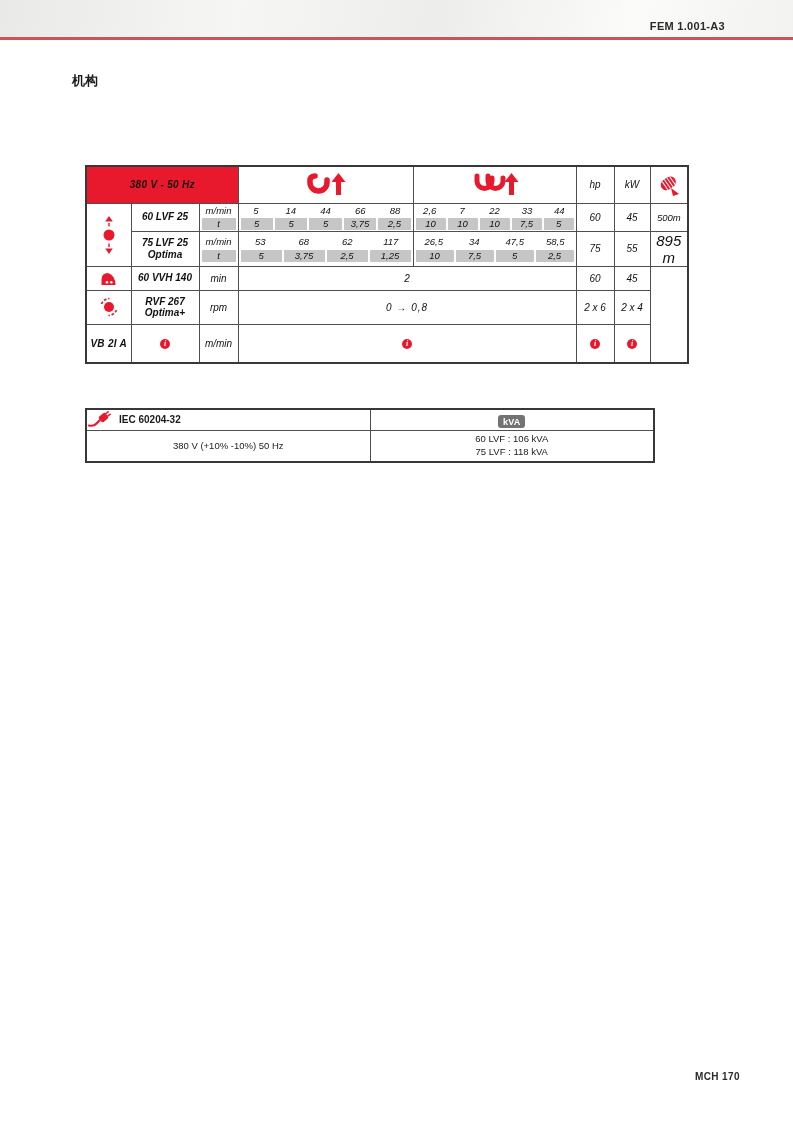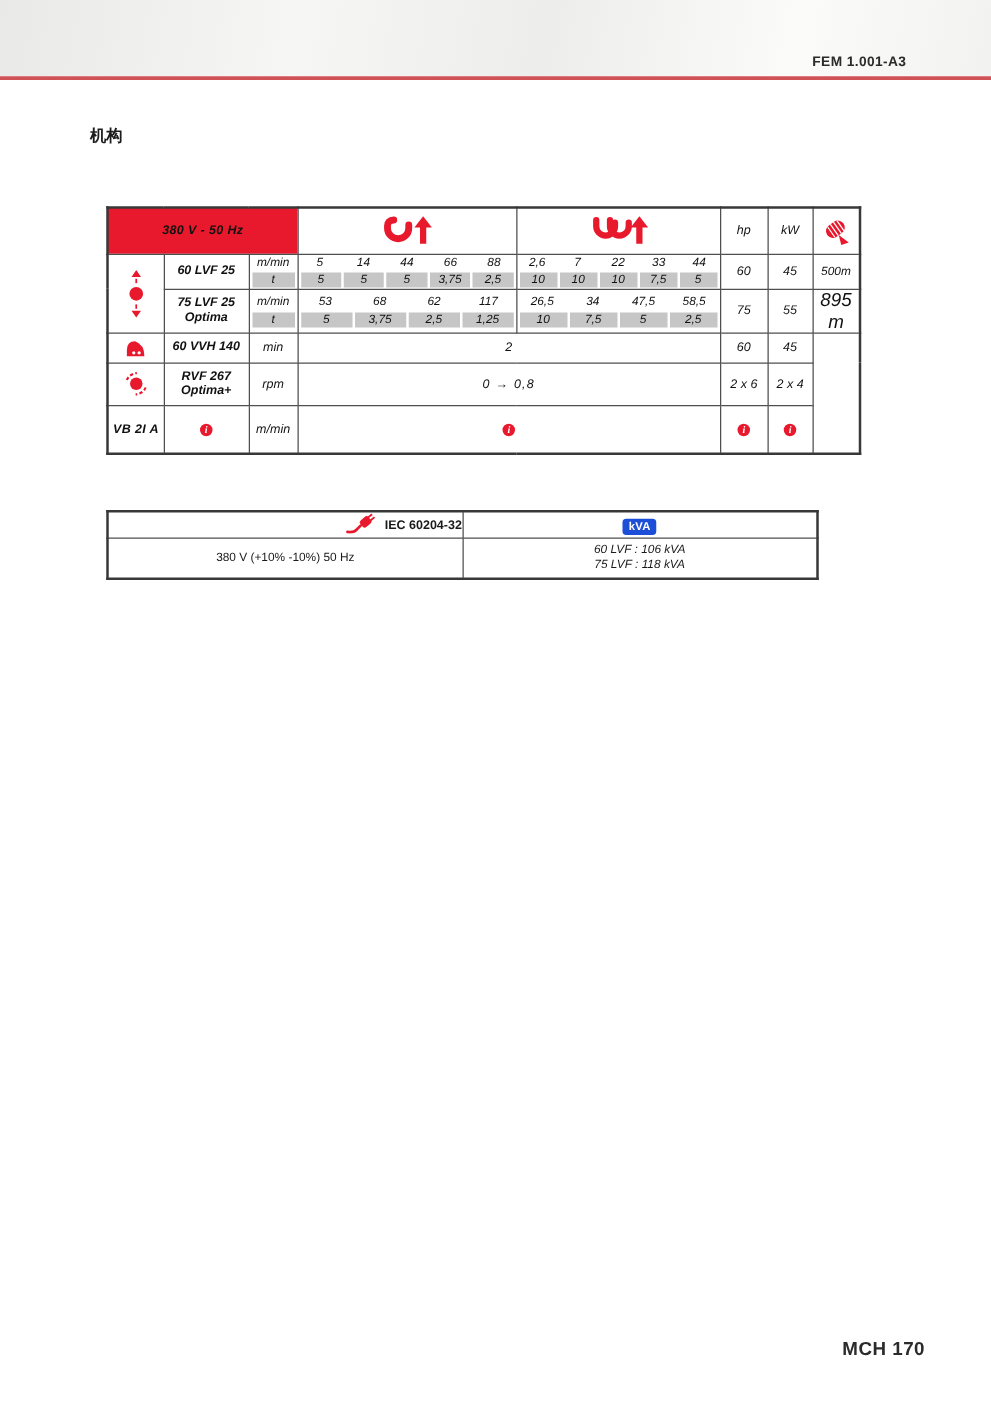--- a/index.html
+++ b/index.html
@@ -5,35 +5,35 @@
   * { margin:0; padding:0; box-sizing:border-box; }
   html,body { background:#fff; }
   .page {
     position:relative; width:793px; height:1122px; margin:0 auto;
     background:#fff; overflow:hidden;
     font-family:"Liberation Sans", sans-serif;
     color:#1a1a1a;
   }
   
   .banner {
-    position:absolute; left:0; top:0; width:793px; height:64px;
+    position:absolute; left:0; top:0; width:793px; height:40px;
     background:linear-gradient(100deg,#e9e9e7 0%,#f6f6f4 30%,#ededeb 55%,#fbfbfa 80%,#f2f2f0 100%);
     border-bottom:3px solid #cf5257;
   }
   .banner-ref {
     position:absolute; right:68px; bottom:5px;
     font-size:11px; font-weight:bold; color:#2b2b2b; letter-spacing:.3px;
   }
   .section-title {
-    position:absolute; left:72px; top:100px;
+    position:absolute; left:72px; top:72px;
     font-size:13px; font-weight:600; color:#1c1c1c;
   }
   .footer-ref {
     position:absolute; right:53px; top:1071px;
-    font-size:15px; font-weight:bold; color:#2b2b2b; letter-spacing:.4px;
+    font-size:10px; font-weight:bold; color:#2b2b2b; letter-spacing:.4px;
   }
 
   
   table { border-collapse:collapse; table-layout:fixed; }
   .main-table {
     position:absolute; left:85px; top:165px; width:602px;
     border:2px solid #383838;
   }
   .main-table td {
     border:1px solid #4f4f4f; padding:0; text-align:center; vertical-align:middle;
@@ -73,27 +73,27 @@
 
   
   .power-table {
     position:absolute; left:85px; top:408px; width:568px;
     border:2px solid #383838;
   }
   .power-table td {
     border:1px solid #4f4f4f; padding:0; text-align:center; vertical-align:middle;
   }
   .power-hdr { height:21px; }
-  .power-hdr-left { display:flex; align-items:center; justify-content:flex-end; gap:6px; font-size:10px; font-weight:bold; }
+  .power-hdr-left { display:flex; align-items:center; justify-content:flex-start; gap:6px; font-size:10px; font-weight:bold; }
   .kva-badge {
-    display:inline-block; background:#1d4ed8; color:#fff; font-size:9px; font-weight:bold;
+    display:inline-block; background:#737373; color:#fff; font-size:9px; font-weight:bold;
     padding:1.5px 5px; border-radius:3px; letter-spacing:.2px;
   }
   .power-body { height:32px; font-size:9.5px; }
-  .kva-lines { font-size:9.5px; line-height:1.3;font-style:italic; }
+  .kva-lines { font-size:9.5px; line-height:1.3; }
 
   .icon-cell svg { display:block; margin:0 auto; }
 </style>
 </head>
 <body>
 
 <div class="page">
 
   <div class="banner">
     <div class="banner-ref">FEM 1.001-A3</div>

